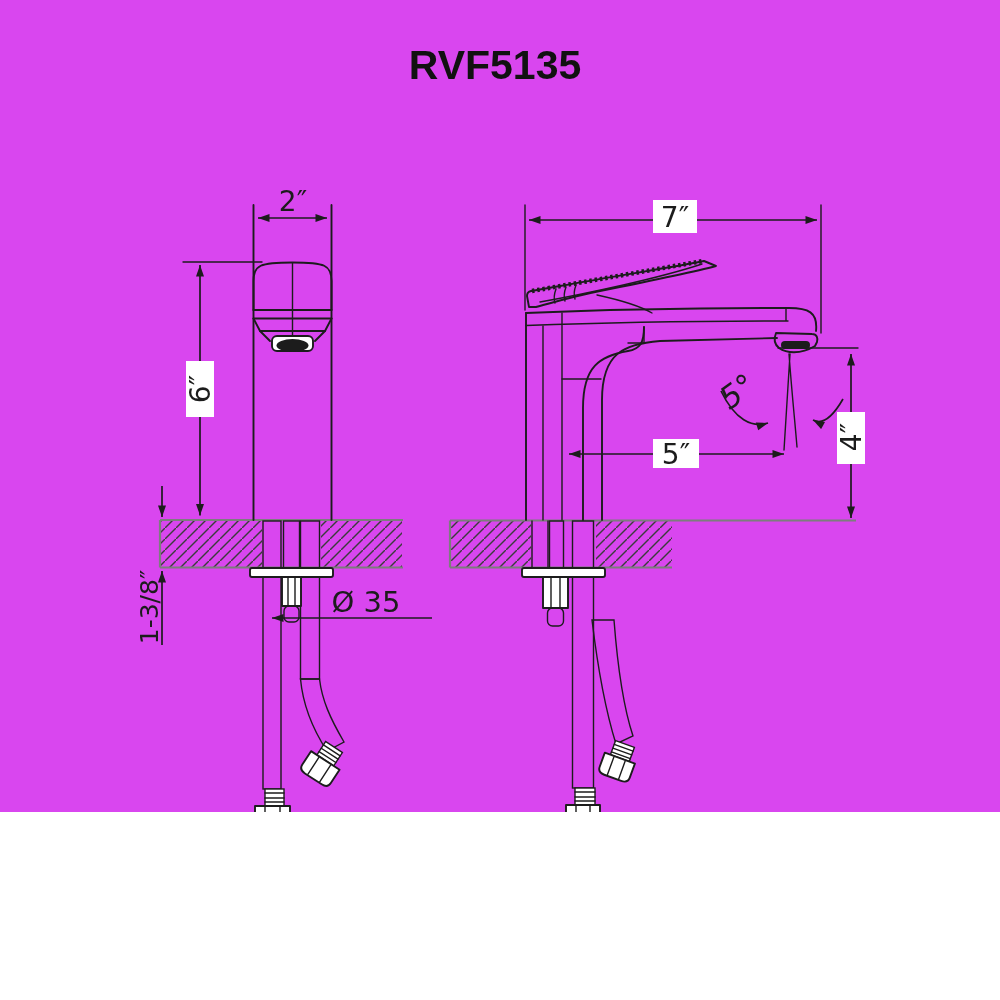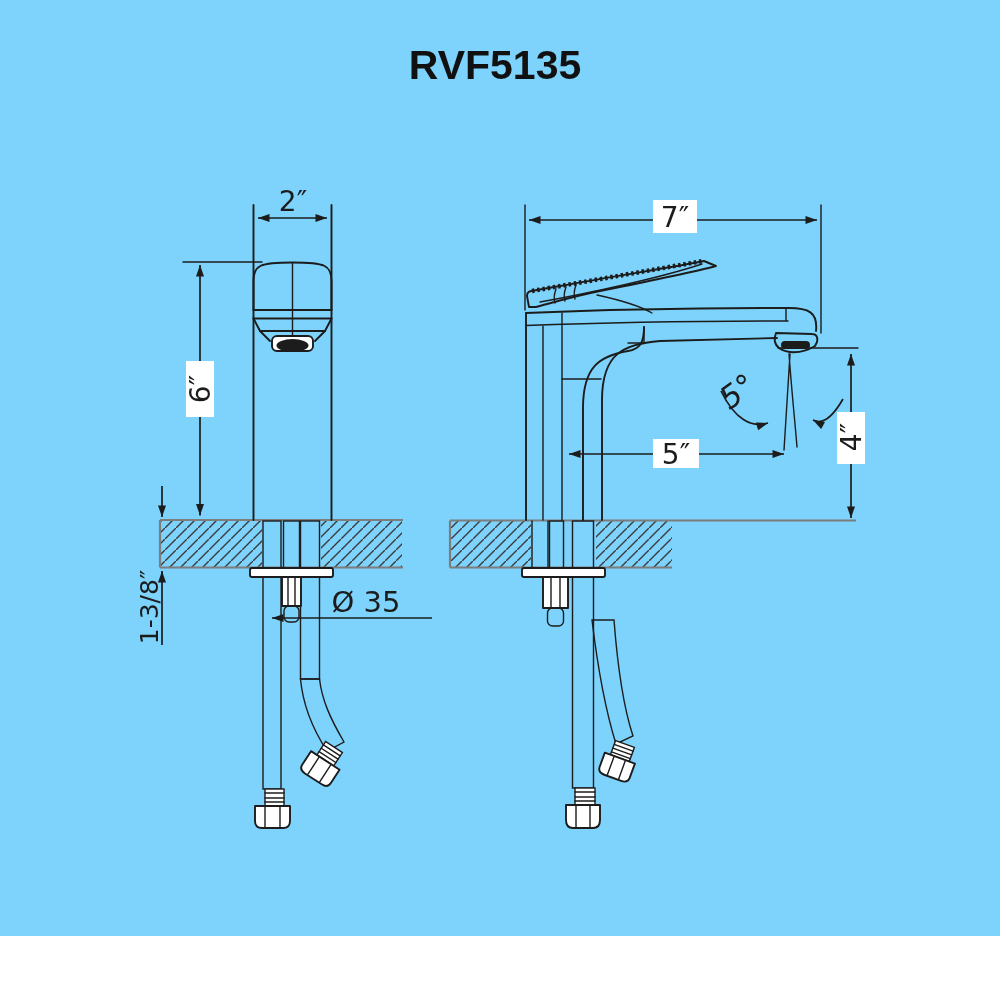--- a/index.html
+++ b/index.html
@@ -1,16 +1,16 @@
 <!DOCTYPE html>
 <html><head>
 <meta charset="utf-8">
 <style>
   html,body{margin:0;padding:0;background:#ffffff;}
-  .stage{position:relative;width:1000px;height:936px;background:#7dd3fc;overflow:hidden;
+  .stage{position:relative;width:1000px;height:812px;background:#d946ef;overflow:hidden;
          font-family:"DejaVu Sans",sans-serif;text-align:right;}
   svg{display:block;}
   .ln{stroke:#1c1c1c;stroke-width:1.9;fill:none;stroke-linecap:round;stroke-linejoin:round;}
   .thin{stroke:#1c1c1c;stroke-width:1.4;fill:none;stroke-linecap:round;}
   .dim{stroke:#1c1c1c;stroke-width:1.7;fill:none;}
   .gray{stroke:#7d7d7d;stroke-width:2.2;fill:none;}
   .wfill{fill:#ffffff;}
   .dk{fill:#1c1c1c;}
   text.d{font-size:28px;fill:#1c1c1c;}
   text.ds{font-size:25px;fill:#1c1c1c;}

